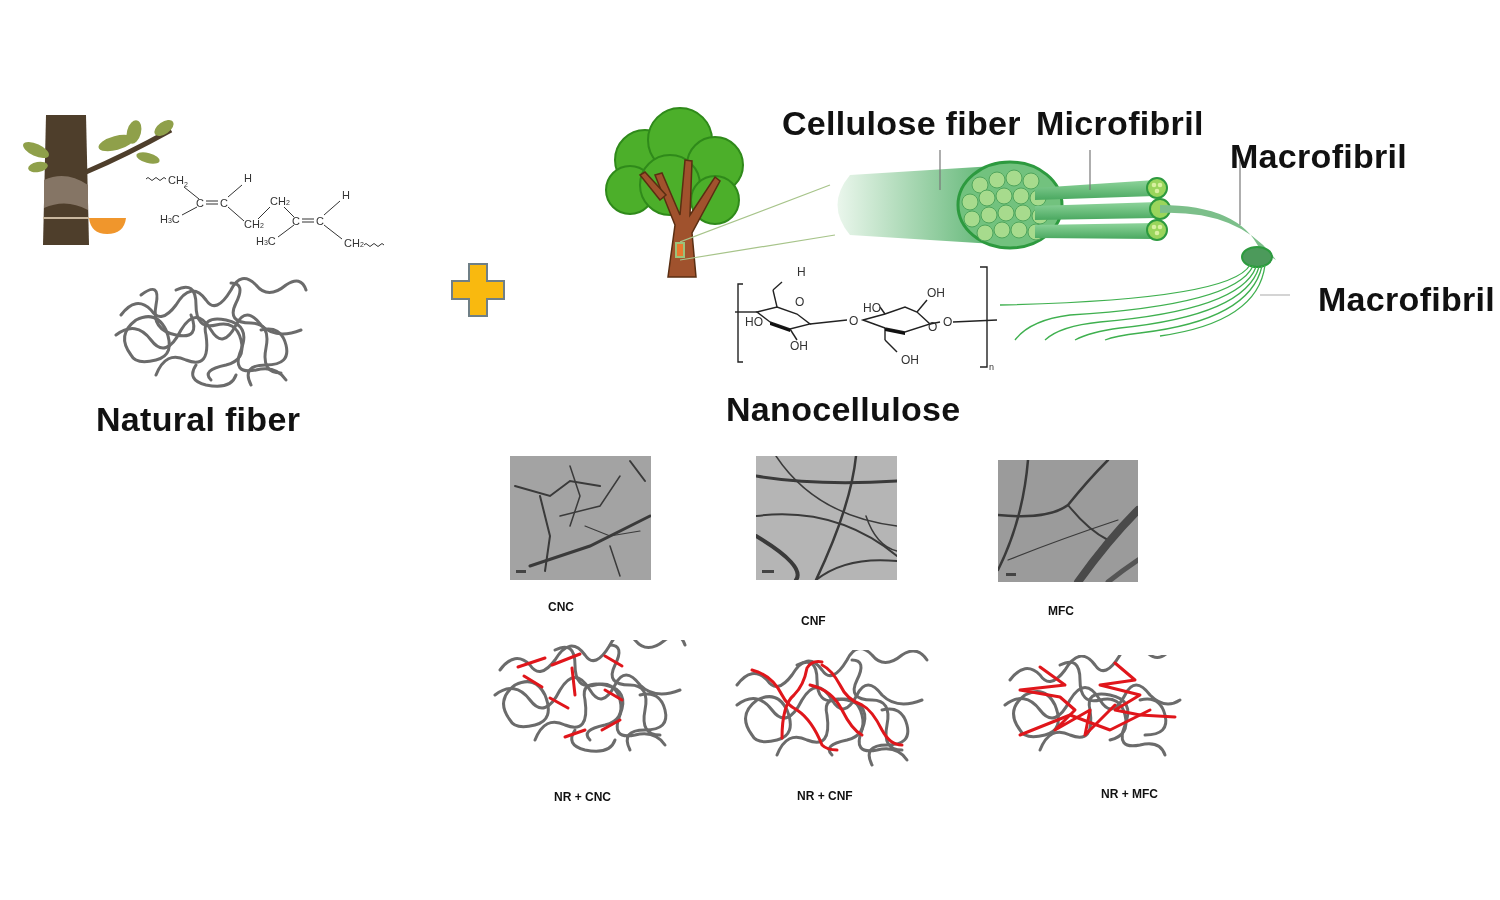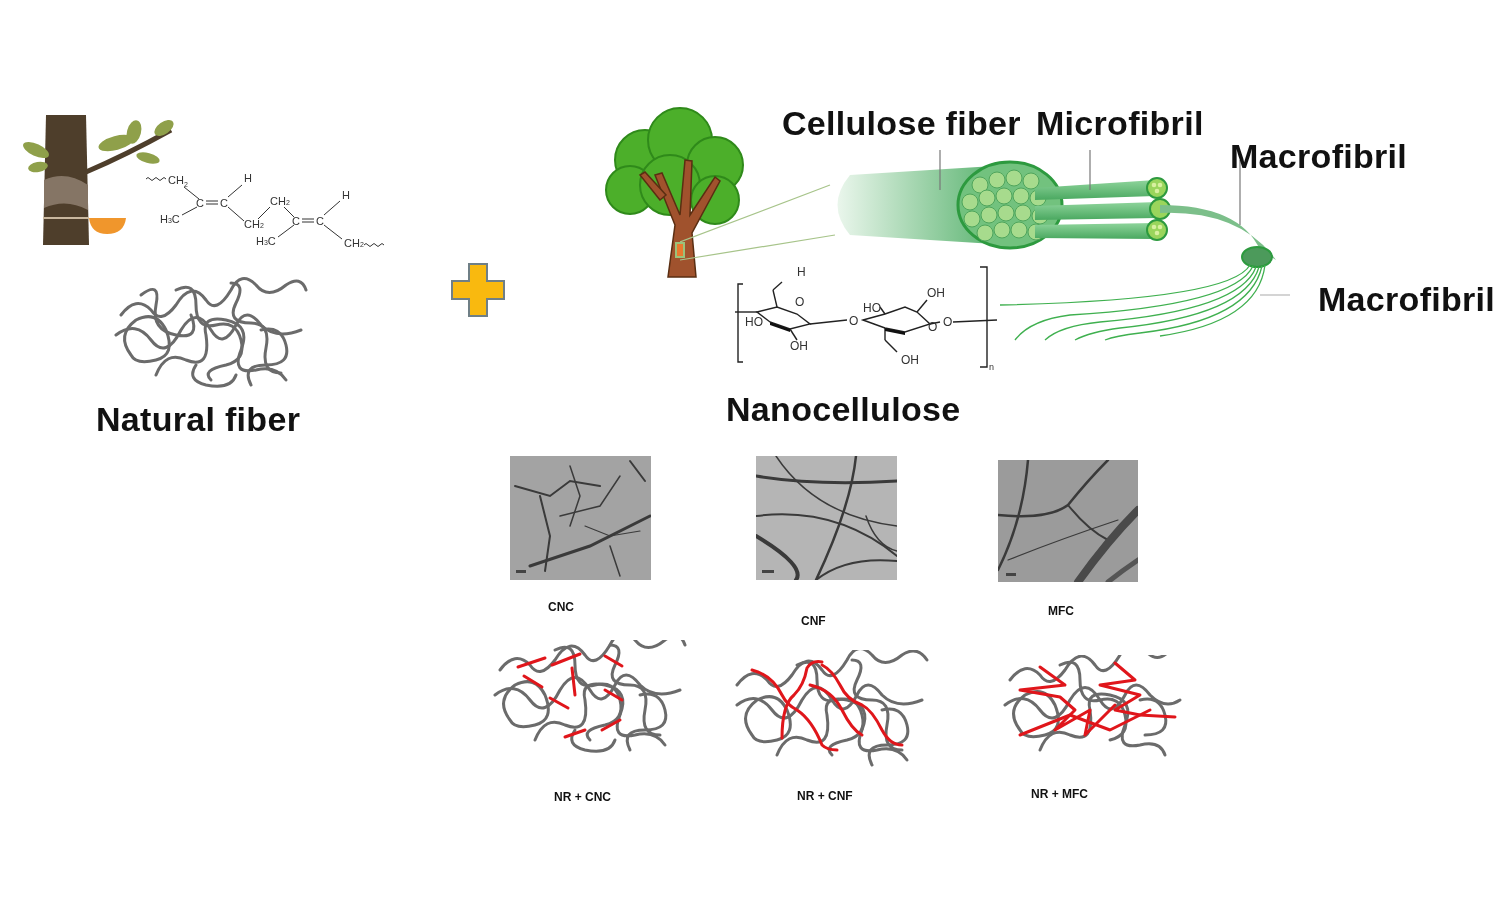--- a/index.html
+++ b/index.html
@@ -314,13 +314,13 @@
   </g>
   <g stroke="#E0161B" stroke-width="3" fill="none" stroke-linecap="round" stroke-linejoin="round">
     <path d="M40,12 L65,30 L20,35 L60,42 L75,55 L55,75 L90,55 L85,80 L115,50"></path>
     <path d="M115,8 L135,25 L100,30 L140,40 L115,55 L140,60 L175,62"></path>
     <path d="M20,80 L70,60 L110,75 L150,55"></path>
   </g>
 </svg>
 
 <div class="label small" style="left:554px;top:790px;">NR + CNC</div>
 <div class="label small" style="left:774px;top:789px;margin-left:23px;">NR + CNF</div>
-<div class="label small" style="left:1031px;top:787px;">NR + MFC</div>
+<div class="label small" style="left:1101px;top:787px;">NR + MFC</div>
 
 </body></html>

